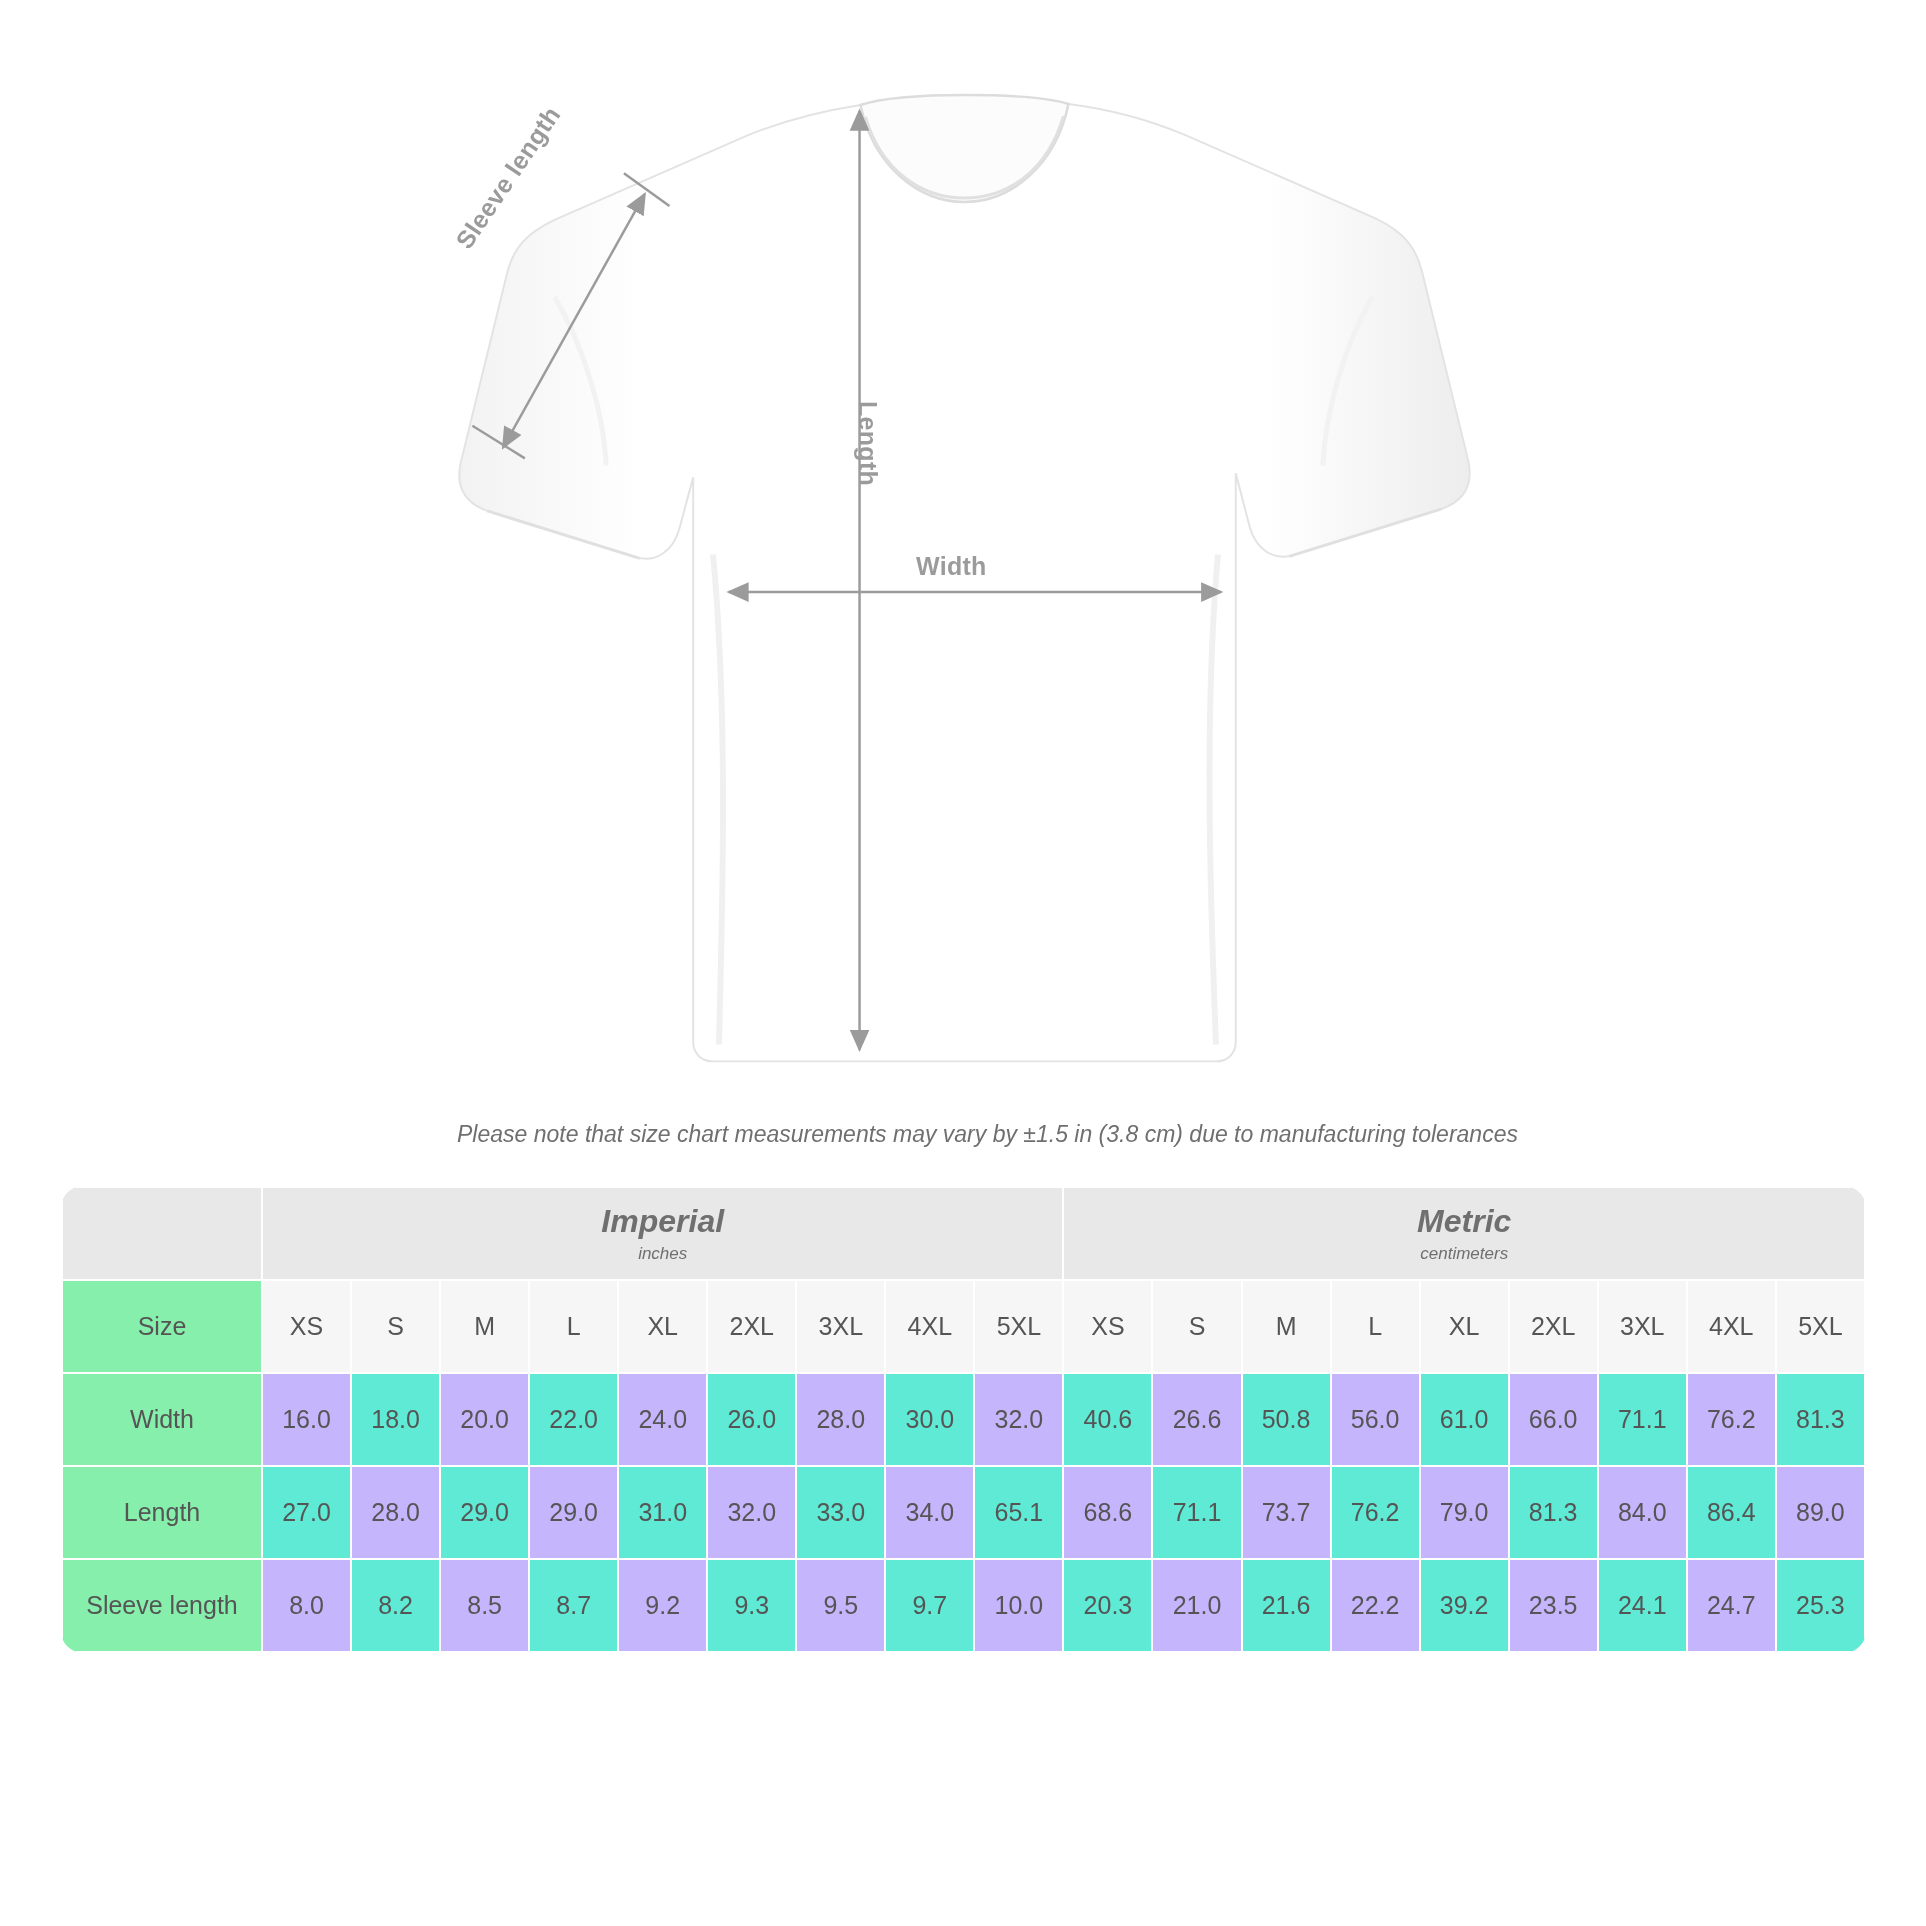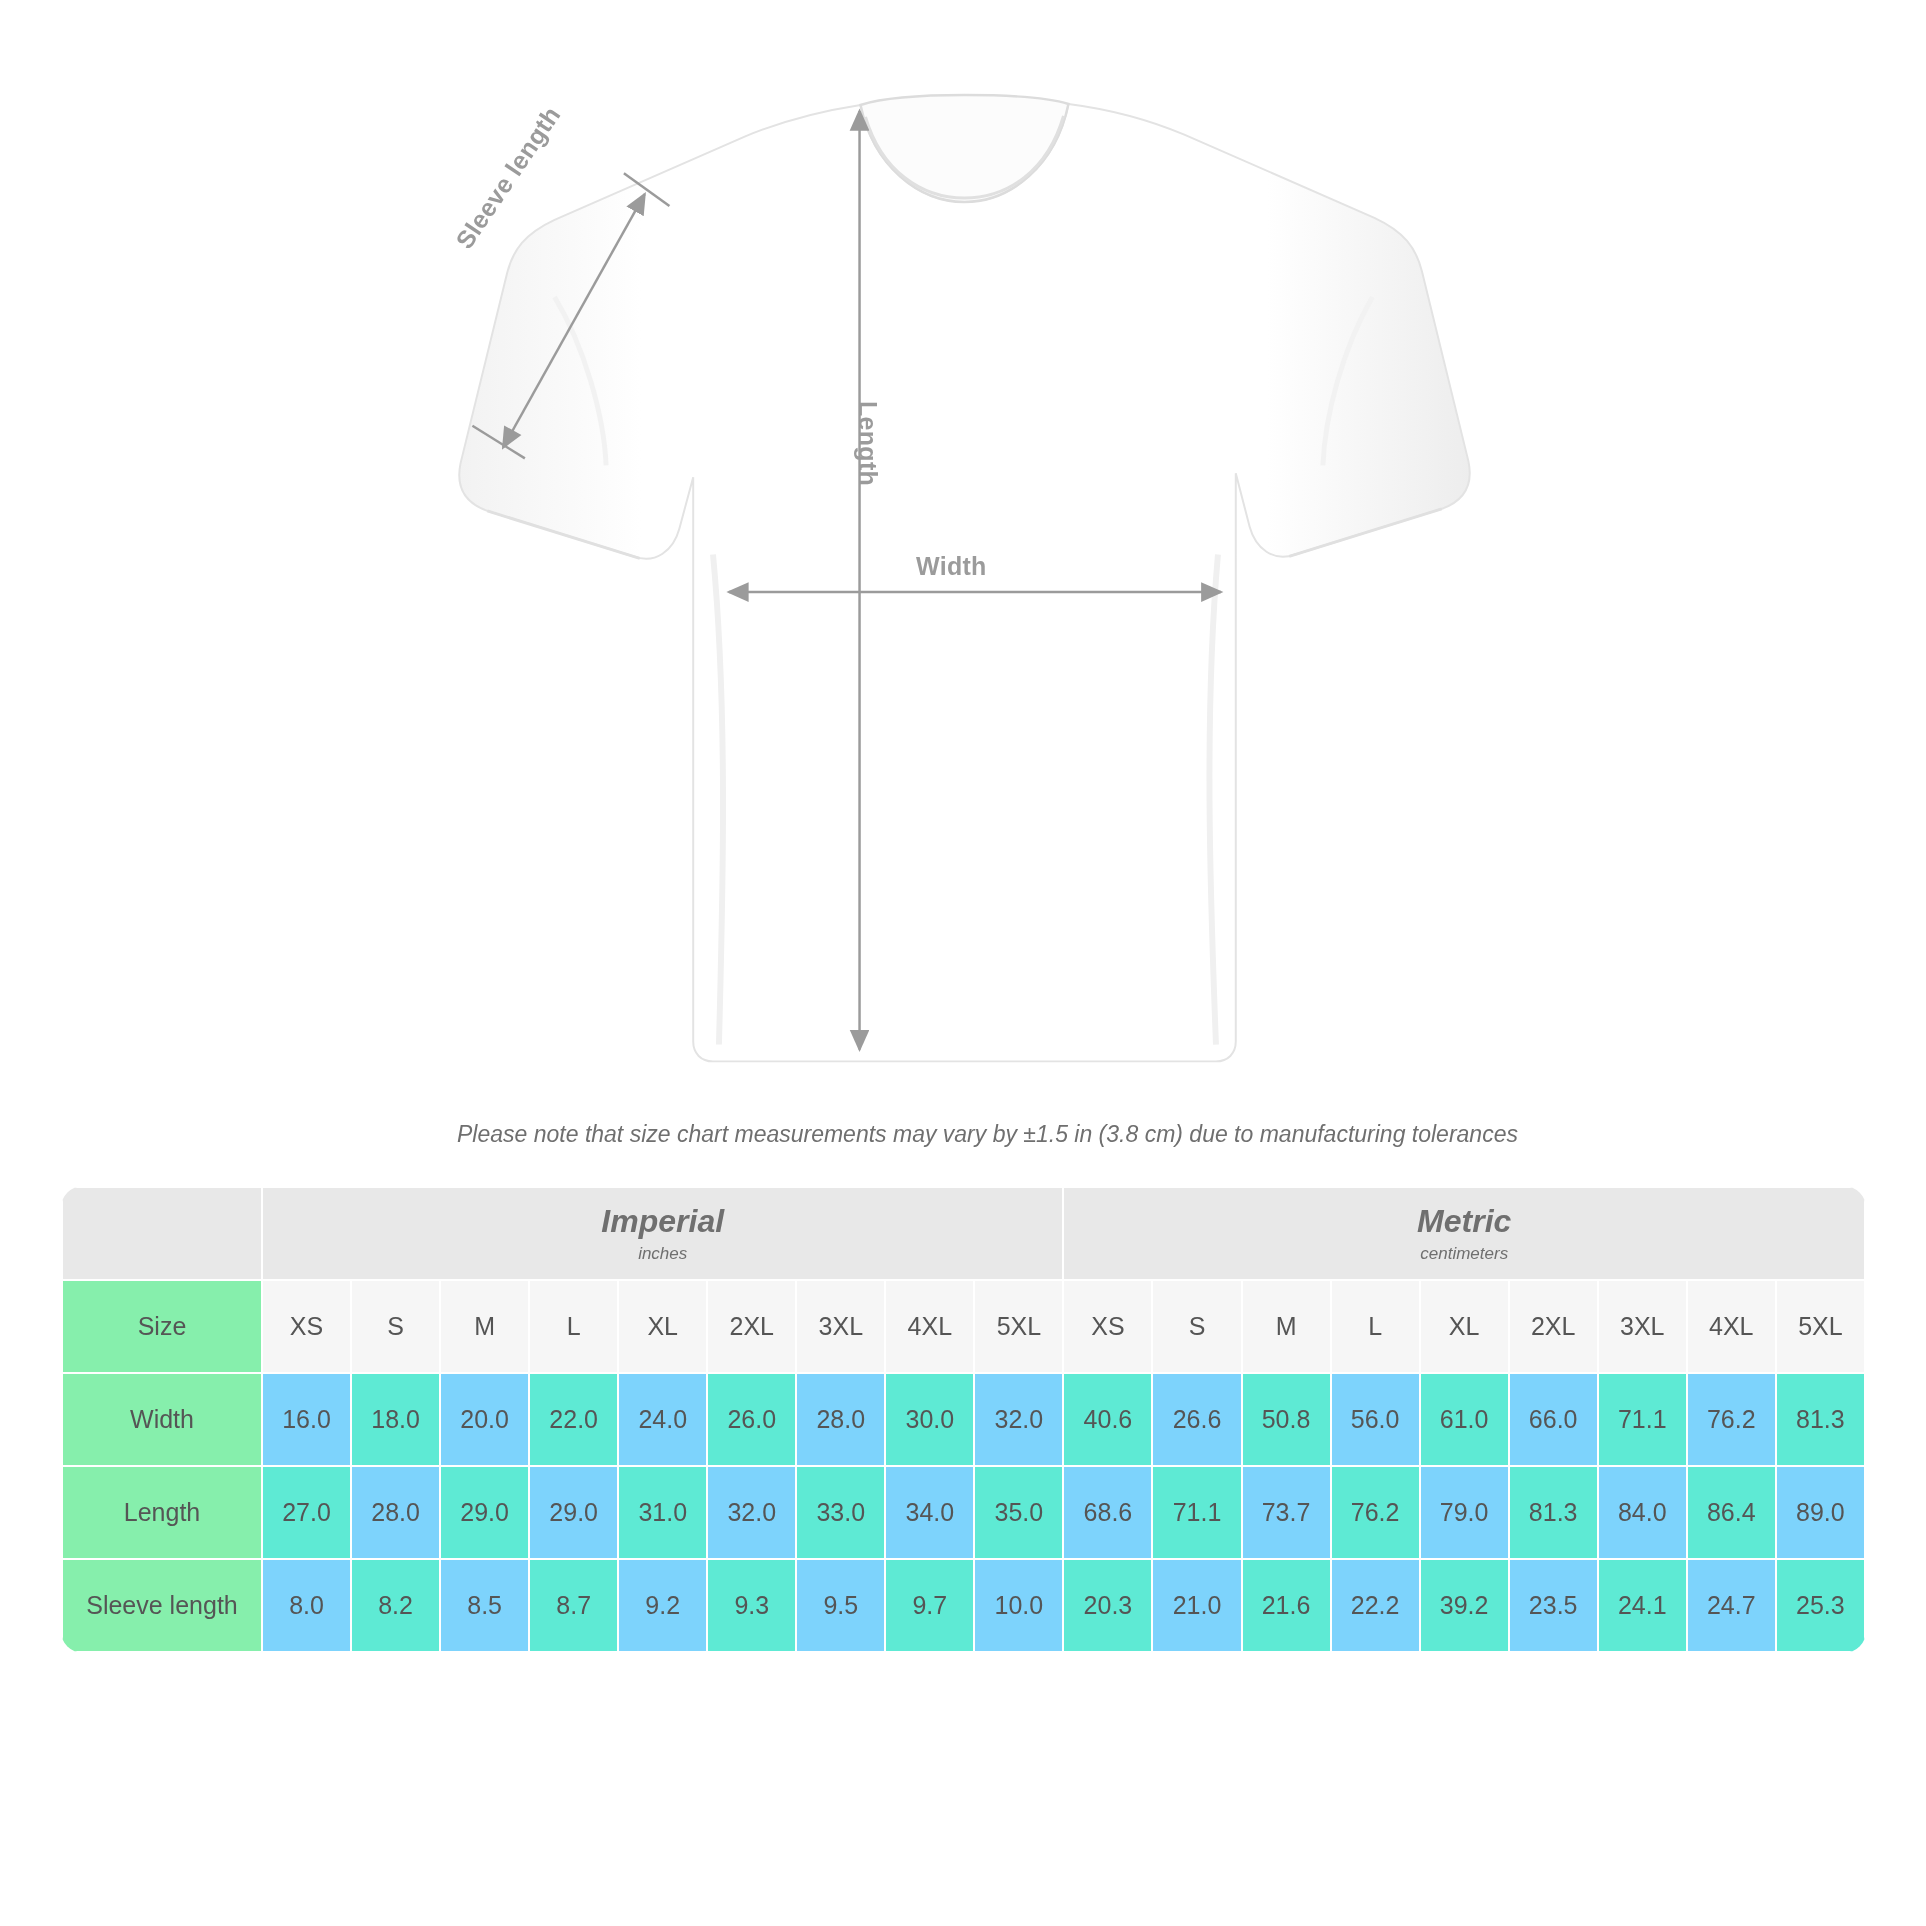--- a/index.html
+++ b/index.html
@@ -124,21 +124,21 @@
     font-weight: bold;
     color: #5a5a5a;
     font-size: 26px;
   }
   .col-head {
     background: #f6f6f6;
     font-weight: bold;
     color: #5a5a5a;
     font-size: 26px;
   }
-  .cell-a { background: #7dd3fc; }
+  .cell-a { background: #c4b5fd; }
   .cell-b { background: #5eead4; }
   .first-col { width: 198px; }
 </style>
 </head>
 <body>
 
 <div class="page">
 
   <div class="illustration">
     <svg class="shirt-svg" width="1927" height="1099" viewBox="0 0 1946 1110">
@@ -288,21 +288,21 @@
         <tr>
           <td class="row-head first-col">Length</td>
           <td class="cell-b">27.0</td>
           <td class="cell-a">28.0</td>
           <td class="cell-b">29.0</td>
           <td class="cell-a">29.0</td>
           <td class="cell-b">31.0</td>
           <td class="cell-a">32.0</td>
           <td class="cell-b">33.0</td>
           <td class="cell-a">34.0</td>
-          <td class="cell-b">35.0</td>
+          <td class="cell-b">65.1</td>
           <td class="cell-a">68.6</td>
           <td class="cell-b">71.1</td>
           <td class="cell-a">73.7</td>
           <td class="cell-b">76.2</td>
           <td class="cell-a">79.0</td>
           <td class="cell-b">81.3</td>
           <td class="cell-a">84.0</td>
           <td class="cell-b">86.4</td>
           <td class="cell-a">89.0</td>
         </tr>

